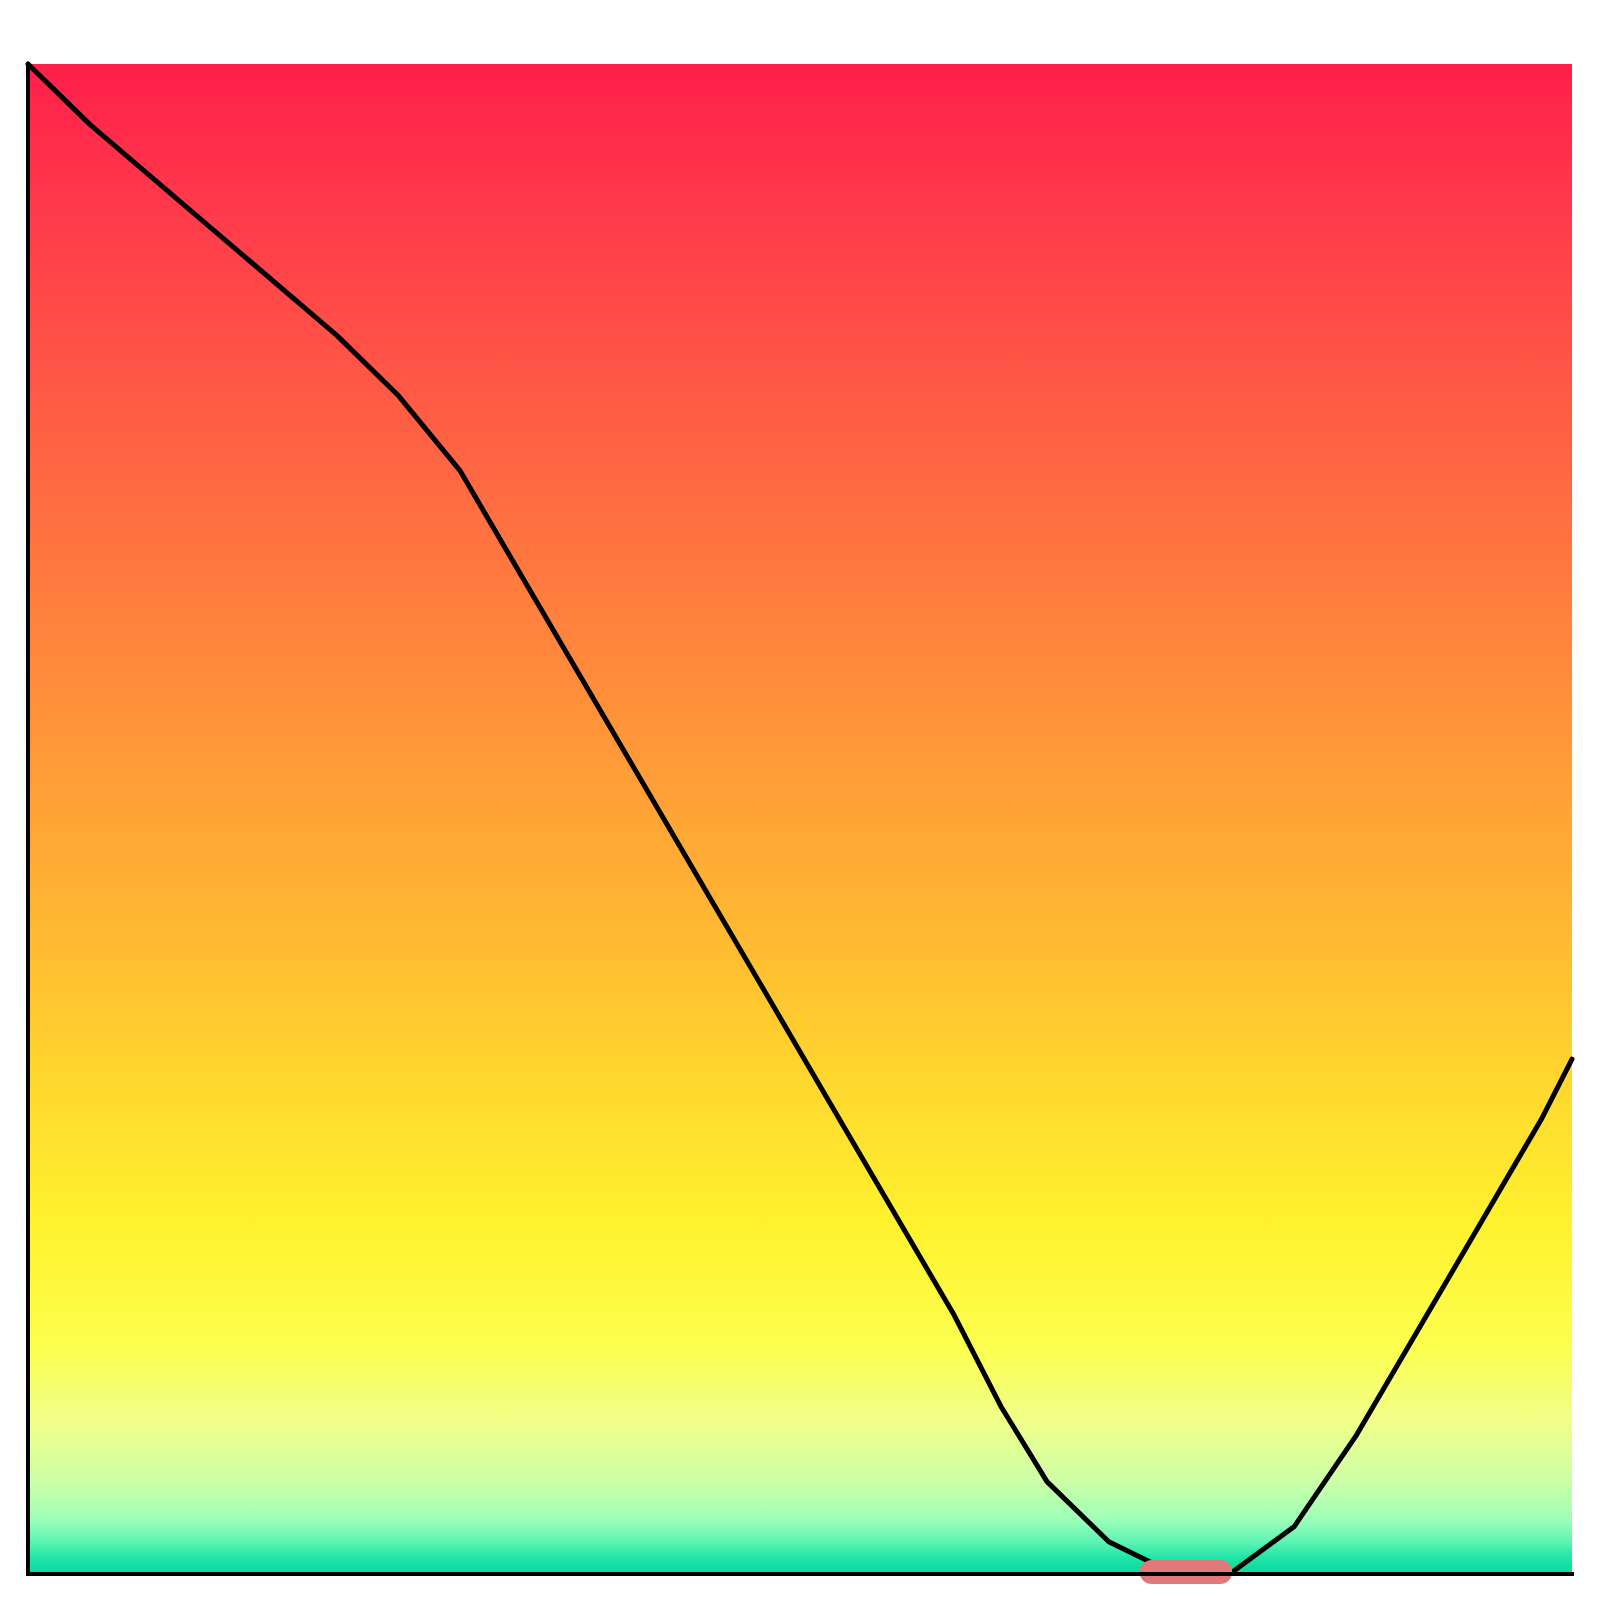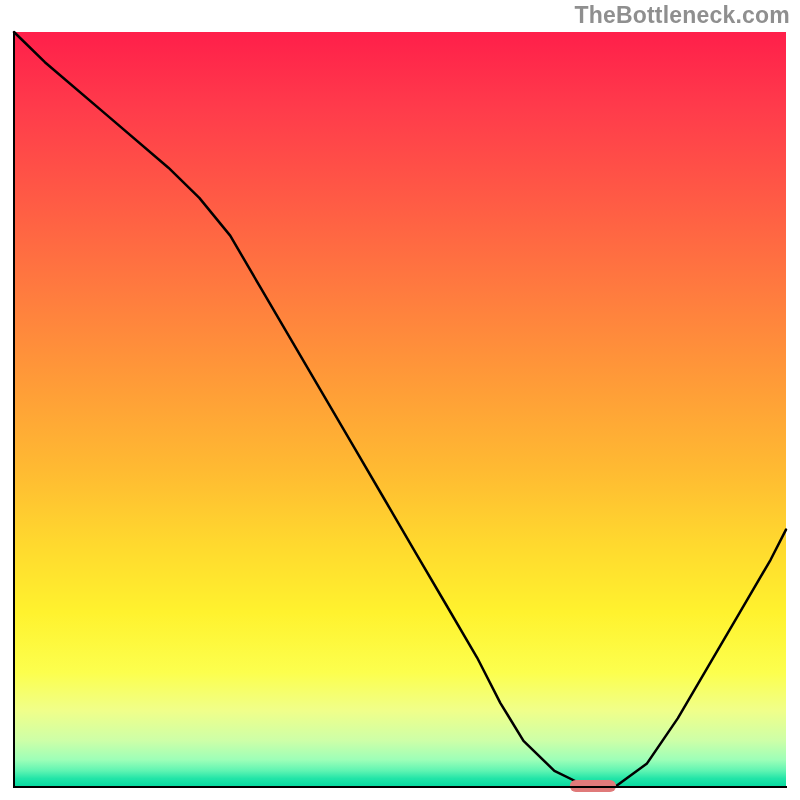--- a/index.html
+++ b/index.html
@@ -86,21 +86,20 @@
     stroke-width: 2.5;
     stroke-linejoin: round;
     stroke-linecap: round;
   }
 </style>
 </head>
 <body>
 
 <div class="outer">
 
-  <div class="watermark">TheBottleneck.com</div>
 
   <div class="plot-area"></div>
 
   <svg class="overlay" viewBox="0 0 772 754" preserveAspectRatio="none">
     <path id="curve-path" class="curve" d="M0.0 0.0 L30.9 30.2 L92.6 82.9 L154.4 135.7 L185.3 165.9 L216.2 203.6 L247.0 256.4 L277.9 309.1 L308.8 361.9 L339.7 414.7 L370.6 467.5 L401.4 520.3 L432.3 573.0 L463.2 625.8 L486.4 671.1 L509.5 708.8 L540.4 738.9 L571.3 754.0 L602.2 754.0 L633.0 731.4 L663.9 686.1 L694.8 633.4 L725.7 580.6 L756.6 527.8 L772.0 497.6"></path>
     <rect id="marker-rect" class="marker" rx="6" ry="6" x="555.8" y="748.0" width="46.3" height="12"></rect>
   </svg>
 
   <div class="axis-line axis-left"></div>
   <div class="axis-line axis-bottom"></div>

